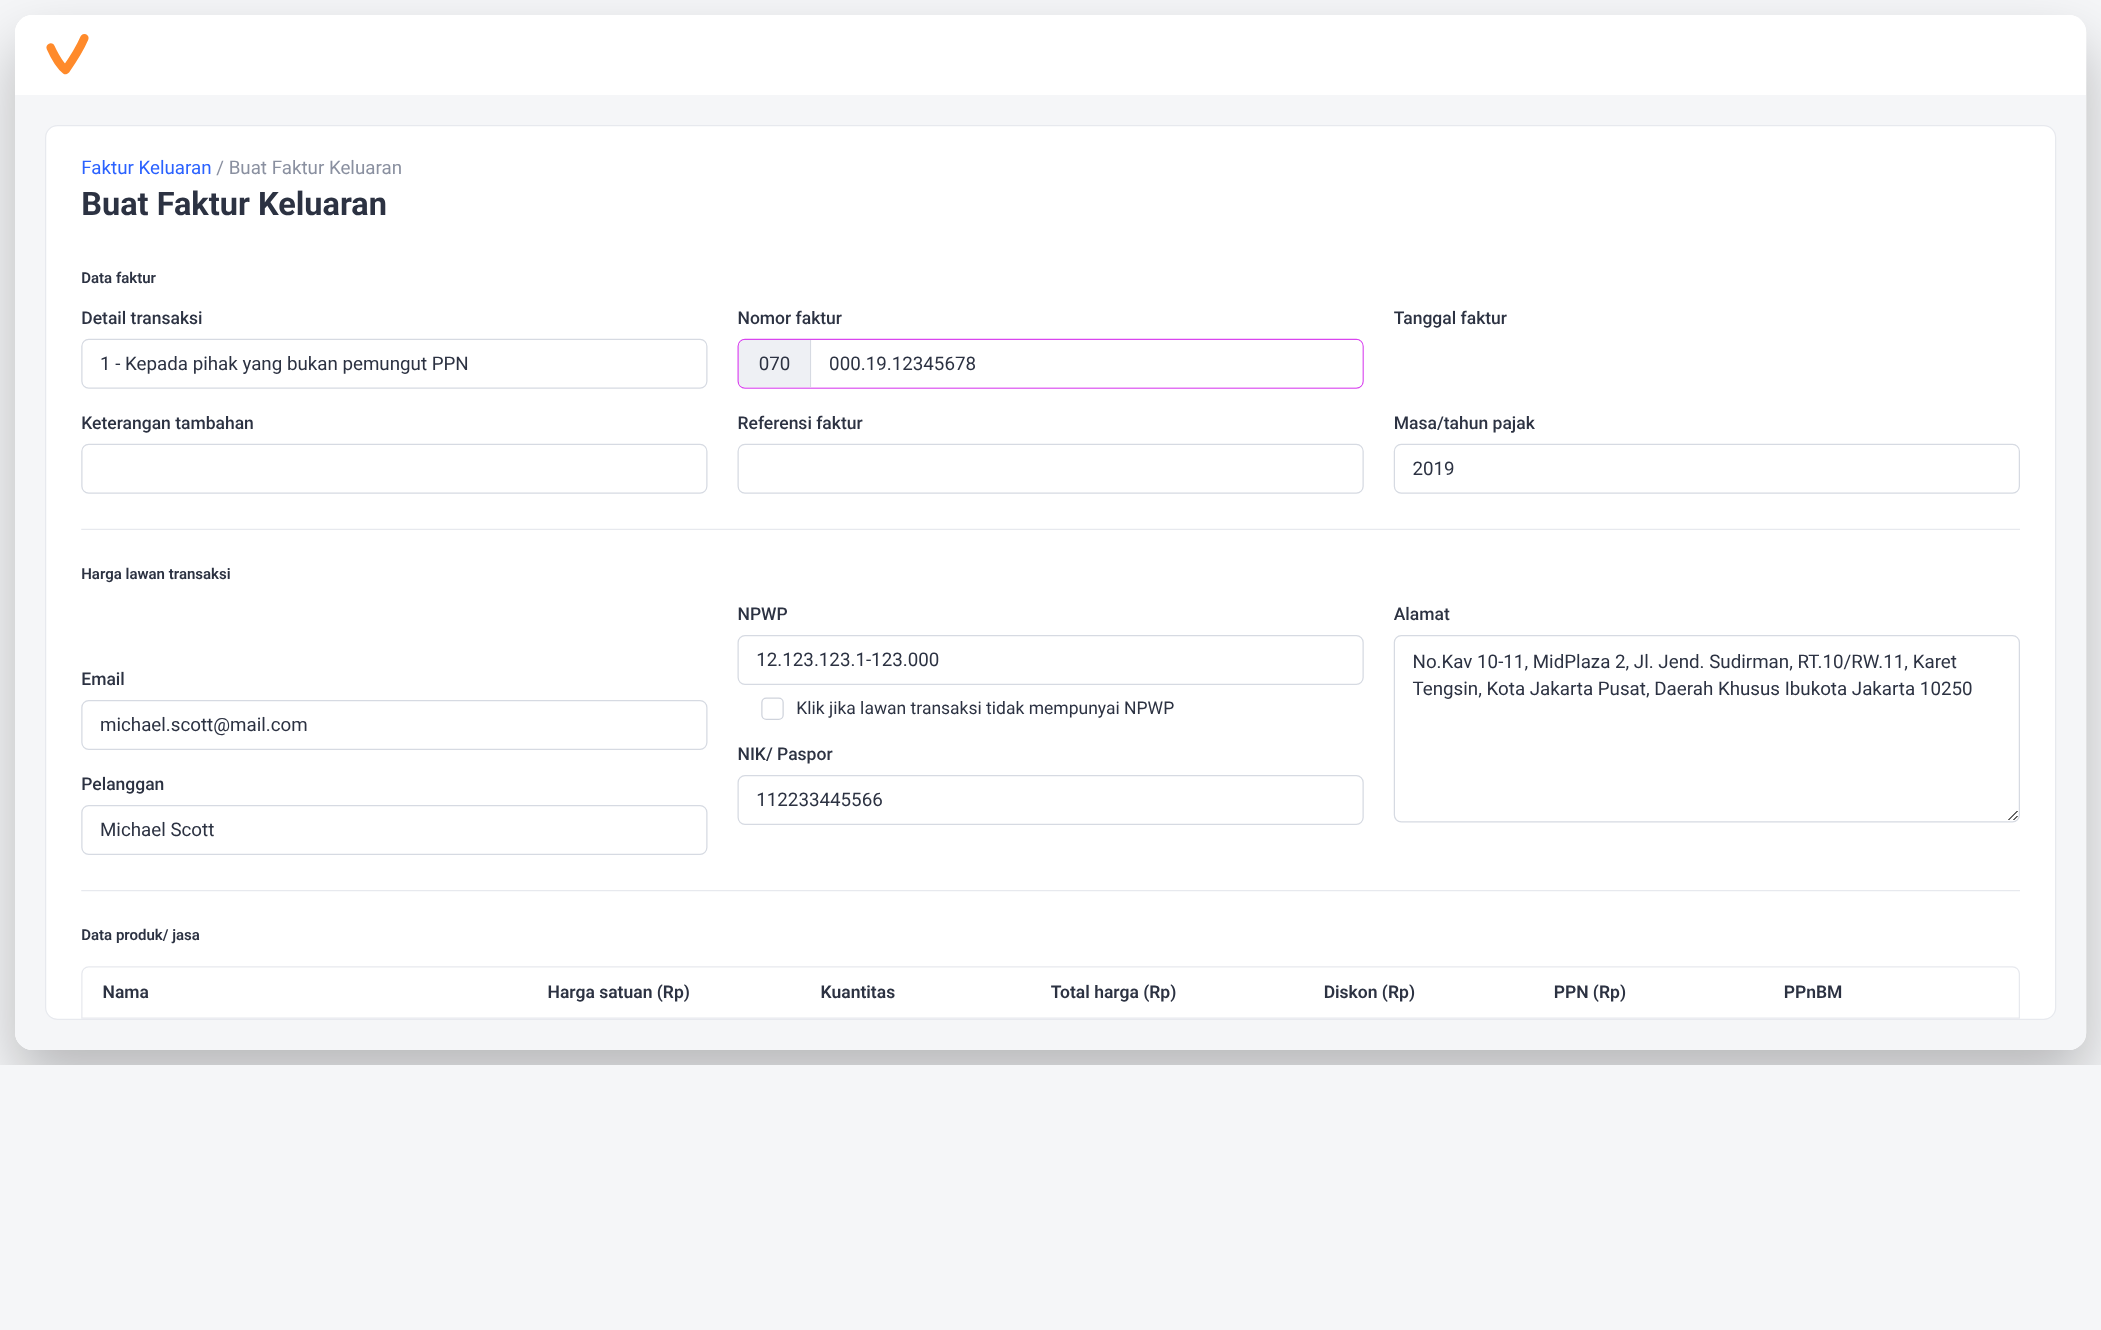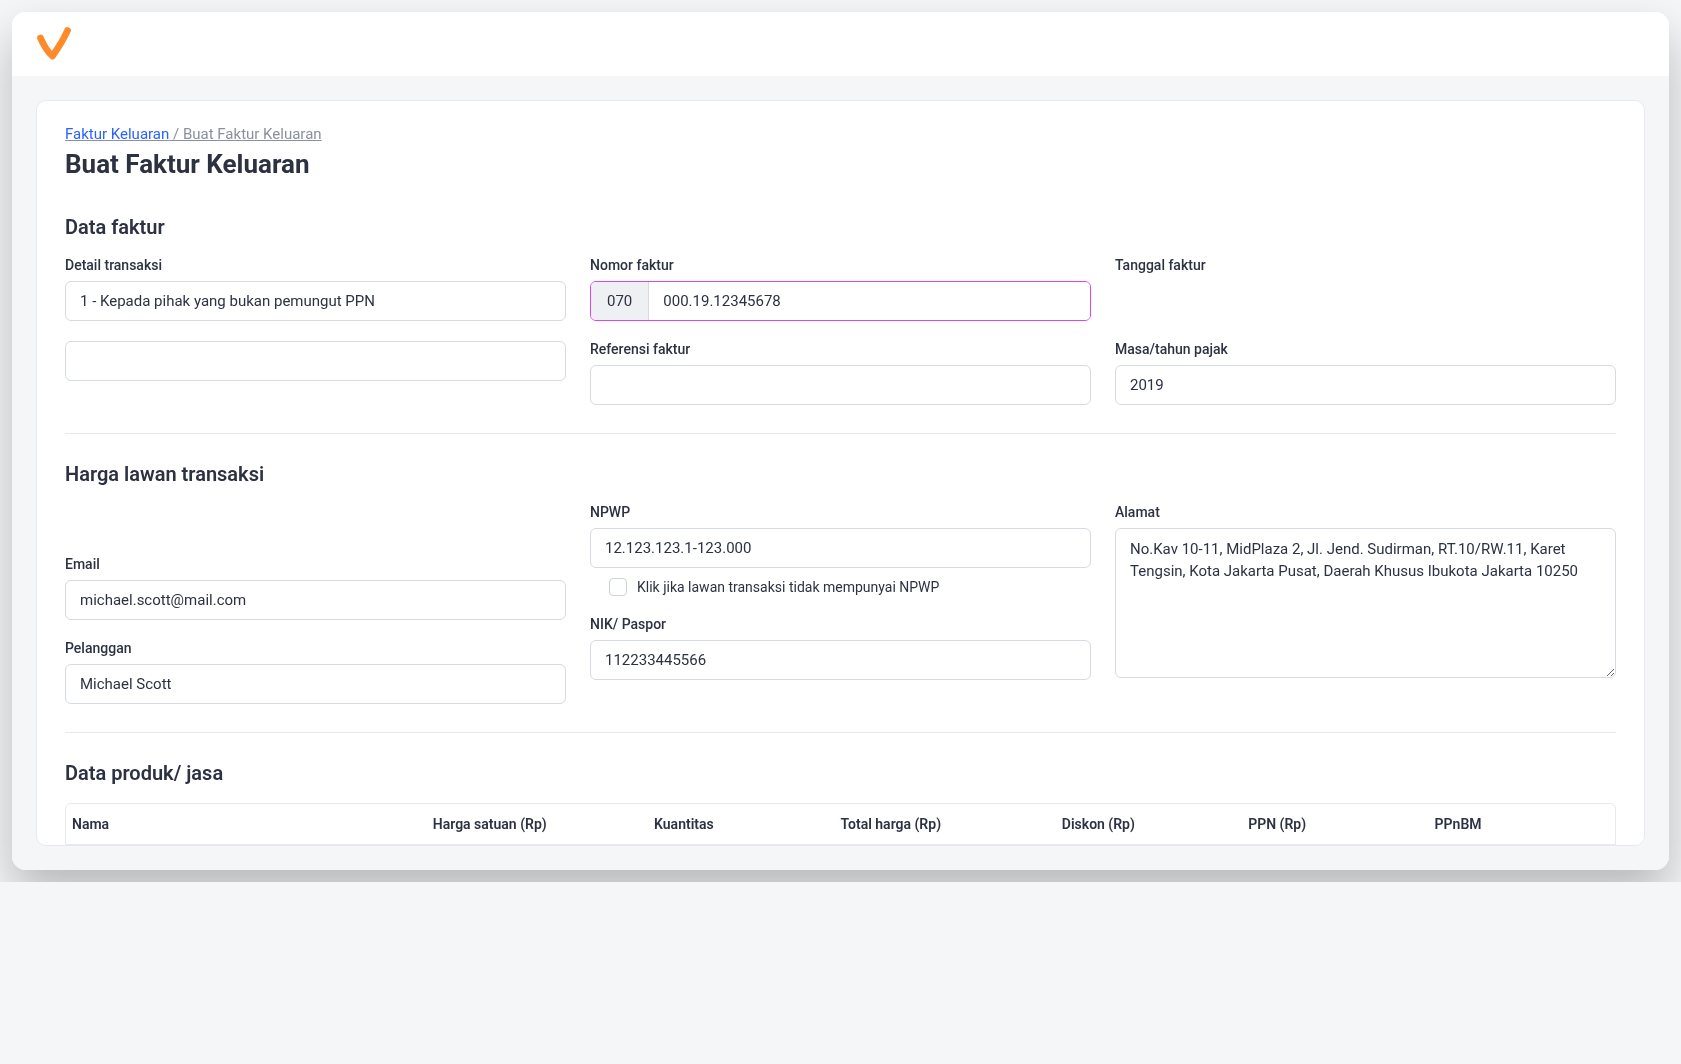--- a/index.html
+++ b/index.html
@@ -31,31 +31,30 @@
     .card {
       background: #fff;
       border: 1px solid #e7e9ee;
       border-radius: 10px;
       padding: 24px 28px 0 28px;
     }
     .breadcrumb {
       font-size: 15px;
       color: #8a90a0;
       margin-bottom: 6px;
-      text-decoration: underline;
     }
     .breadcrumb .bc-link { color: #2b62ff; text-decoration: none; }
     .page-title {
       font-size: 26px;
       font-weight: 700;
       color: #2c3242;
       margin-bottom: 36px;
     }
     .section-title {
-      font-size: 20px;
+      font-size: 12px;
       font-weight: 600;
       color: #2c3242;
       margin-bottom: 18px;
     }
     .grid {
       display: grid;
       grid-template-columns: repeat(3, 1fr);
       gap: 20px 24px;
       margin-bottom: 28px;
     }
@@ -116,21 +115,21 @@
       margin: 0 0 28px 0;
     }
     .col-stack .field + .field { margin-top: 20px; }
     .table-header {
       border: 1px solid #e7e9ee;
       border-radius: 6px 6px 0 0;
       background: #fff;
       display: grid;
       grid-template-columns: 2fr 1.2fr 1fr 1.2fr 1fr 1fr 1fr;
       gap: 12px;
-      padding: 12px 6px;
+      padding: 12px 16px;
       font-weight: 600;
       font-size: 14px;
       color: #2c3242;
       margin-bottom: 0;
     }
   </style>
 </head>
 <body>
 
 <div class="app-shell">
@@ -166,20 +165,21 @@
             <span class="addon">070</span>
             <input class="input" value="000.19.12345678" style="">
           </div>
         </div>
 
         <div class="field">
           <label class="field-label">Tanggal faktur</label>
         </div>
 
         <div class="field">
+          <label class="field-label">Keterangan tambahan</label>
           <input class="input" value="" style="">
         </div>
 
         <div class="field">
           <label class="field-label">Referensi faktur</label>
           <input class="input" value="" style="">
         </div>
 
         <div class="field">
           <label class="field-label">Masa/tahun pajak</label>

